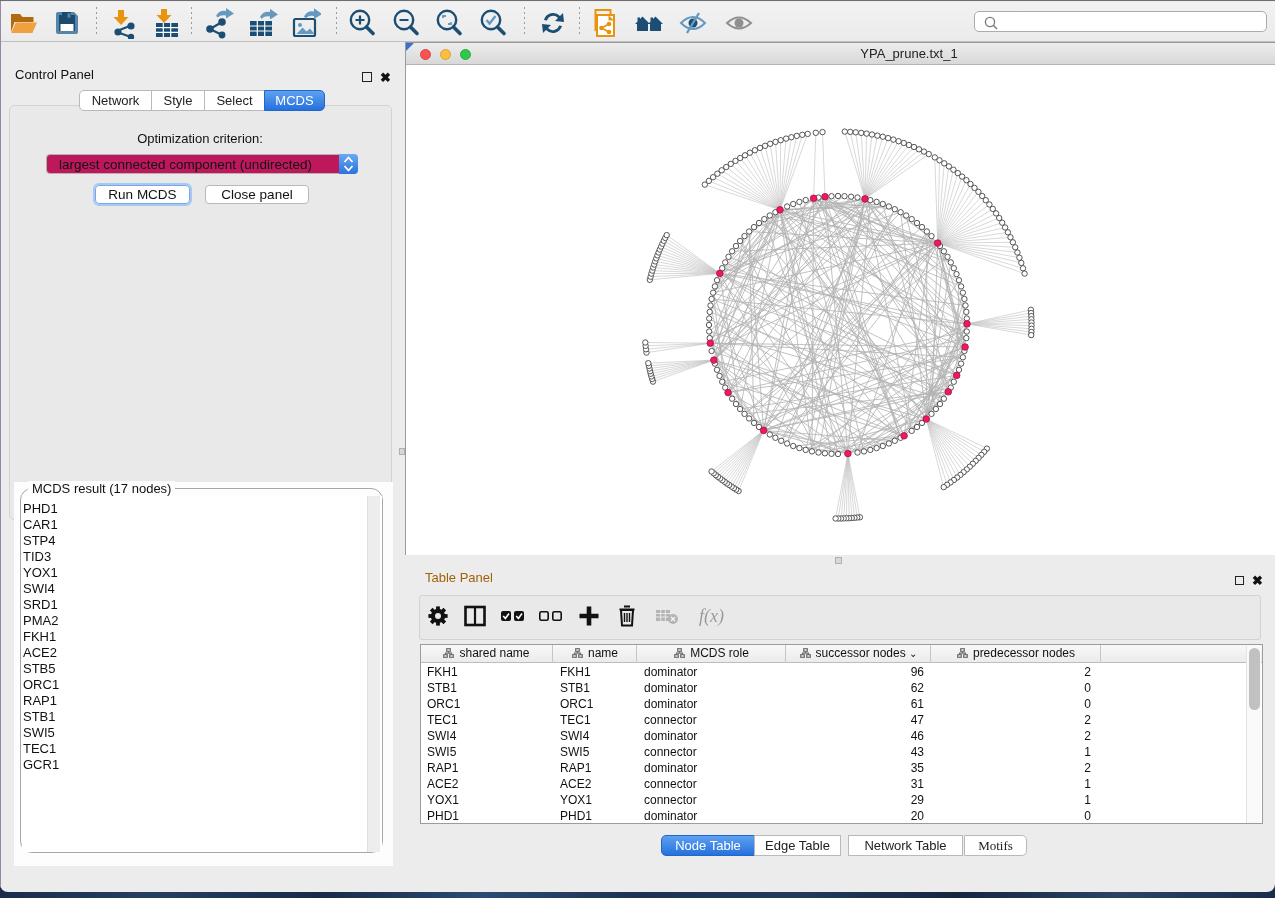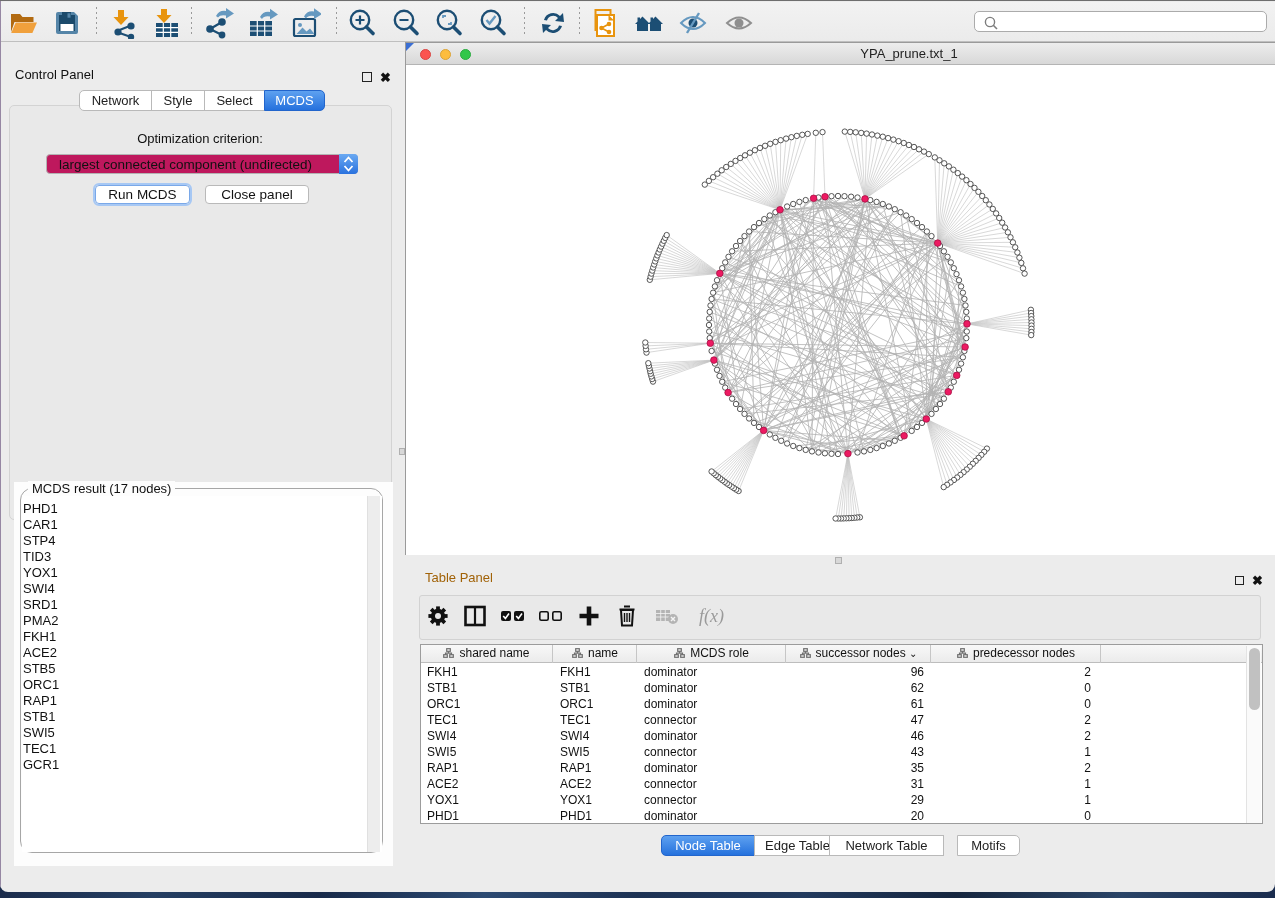--- a/index.html
+++ b/index.html
@@ -1068,18 +1068,18 @@
             <span class="c5">0</span>
           </div>
         </div>
     <div id="vscroll">
           <div id="vthumb"></div>
         </div>
   </div>
   <div id="btabs">
     <div class="btab sel" style="left:0px; width:94px; border-radius:5px 0 0 5px;">Node Table</div>
     <div class="btab" style="left:93px; width:87px;">Edge Table</div>
-    <div class="btab" style="left:168px; width:115px;">Network Table</div>
-    <div class="btab" style="left:296px; width:63px; border-radius:0 5px 5px 0;">Motifs</div>
+    <div class="btab" style="left:187px; width:115px;">Network Table</div>
+    <div class="btab" style="left:303px; width:63px; border-radius:0 5px 5px 0;font-family:Liberation Serif, serif;">Motifs</div>
   </div>
 </div>
 <div id="leftedge"></div>
 </div>
 
 </body></html>

